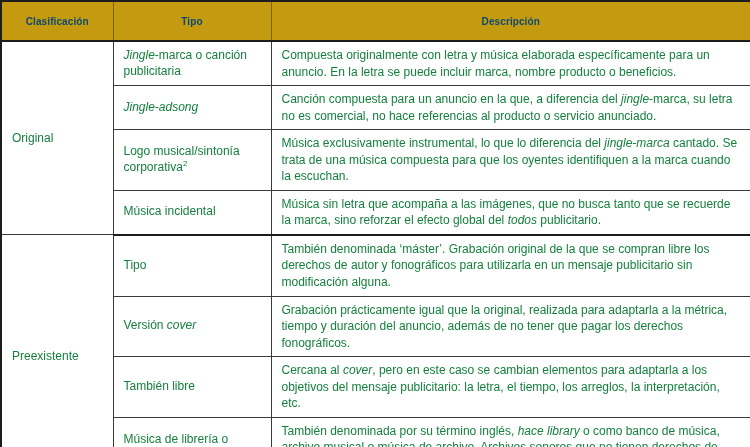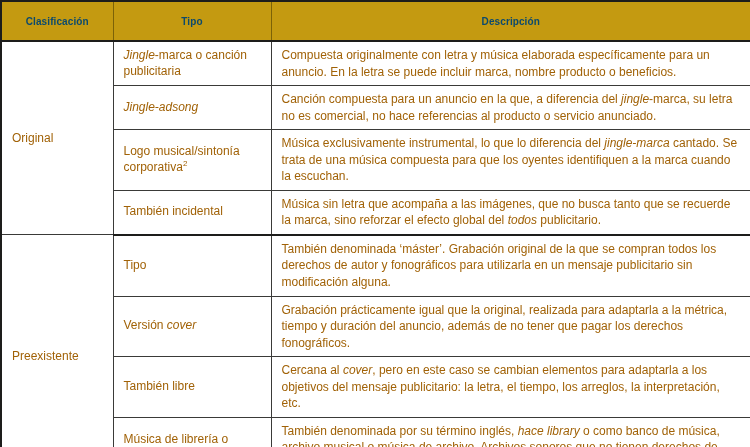--- a/index.html
+++ b/index.html
@@ -50,21 +50,21 @@
     border-bottom: 2px solid #1d1d1b;
     letter-spacing: .1px;
   }
   thead th:last-child { border-right: none; text-align: center; }
 
   
   tbody td {
     border-right: 1px solid #3a3a38;
     border-bottom: 1px solid #3a3a38;
     vertical-align: middle;
-    color: #a16207;
+    color: #15803d;
     background: #ffffff;
   }
   tbody td:last-child { border-right: none; }
   tbody tr:last-child td { border-bottom: none; }
 
   td.cls-cell {
     text-align: left;
     padding: 0 0 0 10px;
     font-size: 12px;
     vertical-align: middle;
@@ -119,28 +119,28 @@
       </tr>
       <tr>
         <td class="tipo-cell"><em>Jingle-adsong</em></td>
         <td class="desc-cell">Canción compuesta para un anuncio en la que, a diferencia del <em>jingle</em>-marca, su letra no es comercial, no hace referencias al producto o servicio anunciado.</td>
       </tr>
       <tr>
         <td class="tipo-cell">Logo musical/sintonía corporativa<sup>2</sup></td>
         <td class="desc-cell">Música exclusivamente instrumental, lo que lo diferencia del <em>jingle-marca</em> cantado. Se trata de una música compuesta para que los oyentes identifiquen a la marca cuando la escuchan.</td>
       </tr>
       <tr class="group-end">
-        <td class="tipo-cell">También incidental</td>
+        <td class="tipo-cell">Música incidental</td>
         <td class="desc-cell">Música sin letra que acompaña a las imágenes, que no busca tanto que se recuerde la marca, sino reforzar el efecto global del <em>todos</em> publicitario.</td>
       </tr>
 
       <tr>
         <td class="cls-cell" rowspan="4">Preexistente</td>
         <td class="tipo-cell">Tipo</td>
-        <td class="desc-cell">También denominada ‘máster’. Grabación original de la que se compran todos los derechos de autor y fonográficos para utilizarla en un mensaje publicitario sin modificación alguna.</td>
+        <td class="desc-cell">También denominada ‘máster’. Grabación original de la que se compran libre los derechos de autor y fonográficos para utilizarla en un mensaje publicitario sin modificación alguna.</td>
       </tr>
       <tr>
         <td class="tipo-cell">Versión <em>cover</em></td>
         <td class="desc-cell">Grabación prácticamente igual que la original, realizada para adaptarla a la métrica, tiempo y duración del anuncio, además de no tener que pagar los derechos fonográficos.</td>
       </tr>
       <tr>
         <td class="tipo-cell">También libre</td>
         <td class="desc-cell">Cercana al <em>cover</em>, pero en este caso se cambian elementos para adaptarla a los objetivos del mensaje publicitario: la letra, el tiempo, los arreglos, la interpretación, etc.</td>
       </tr>
       <tr>

